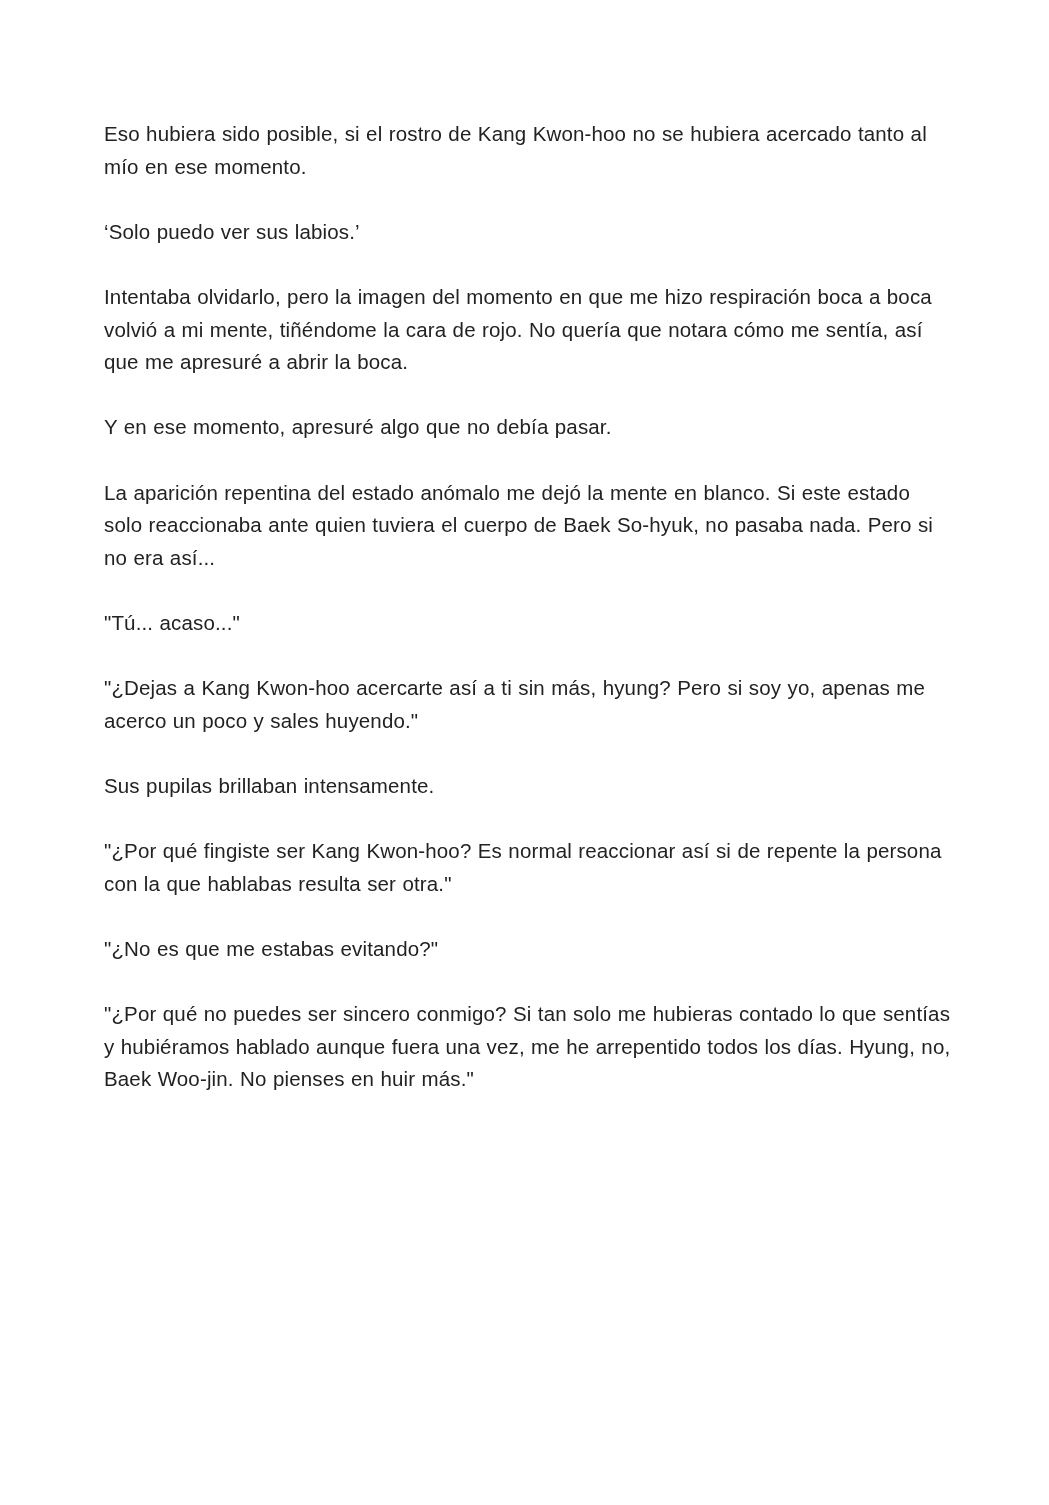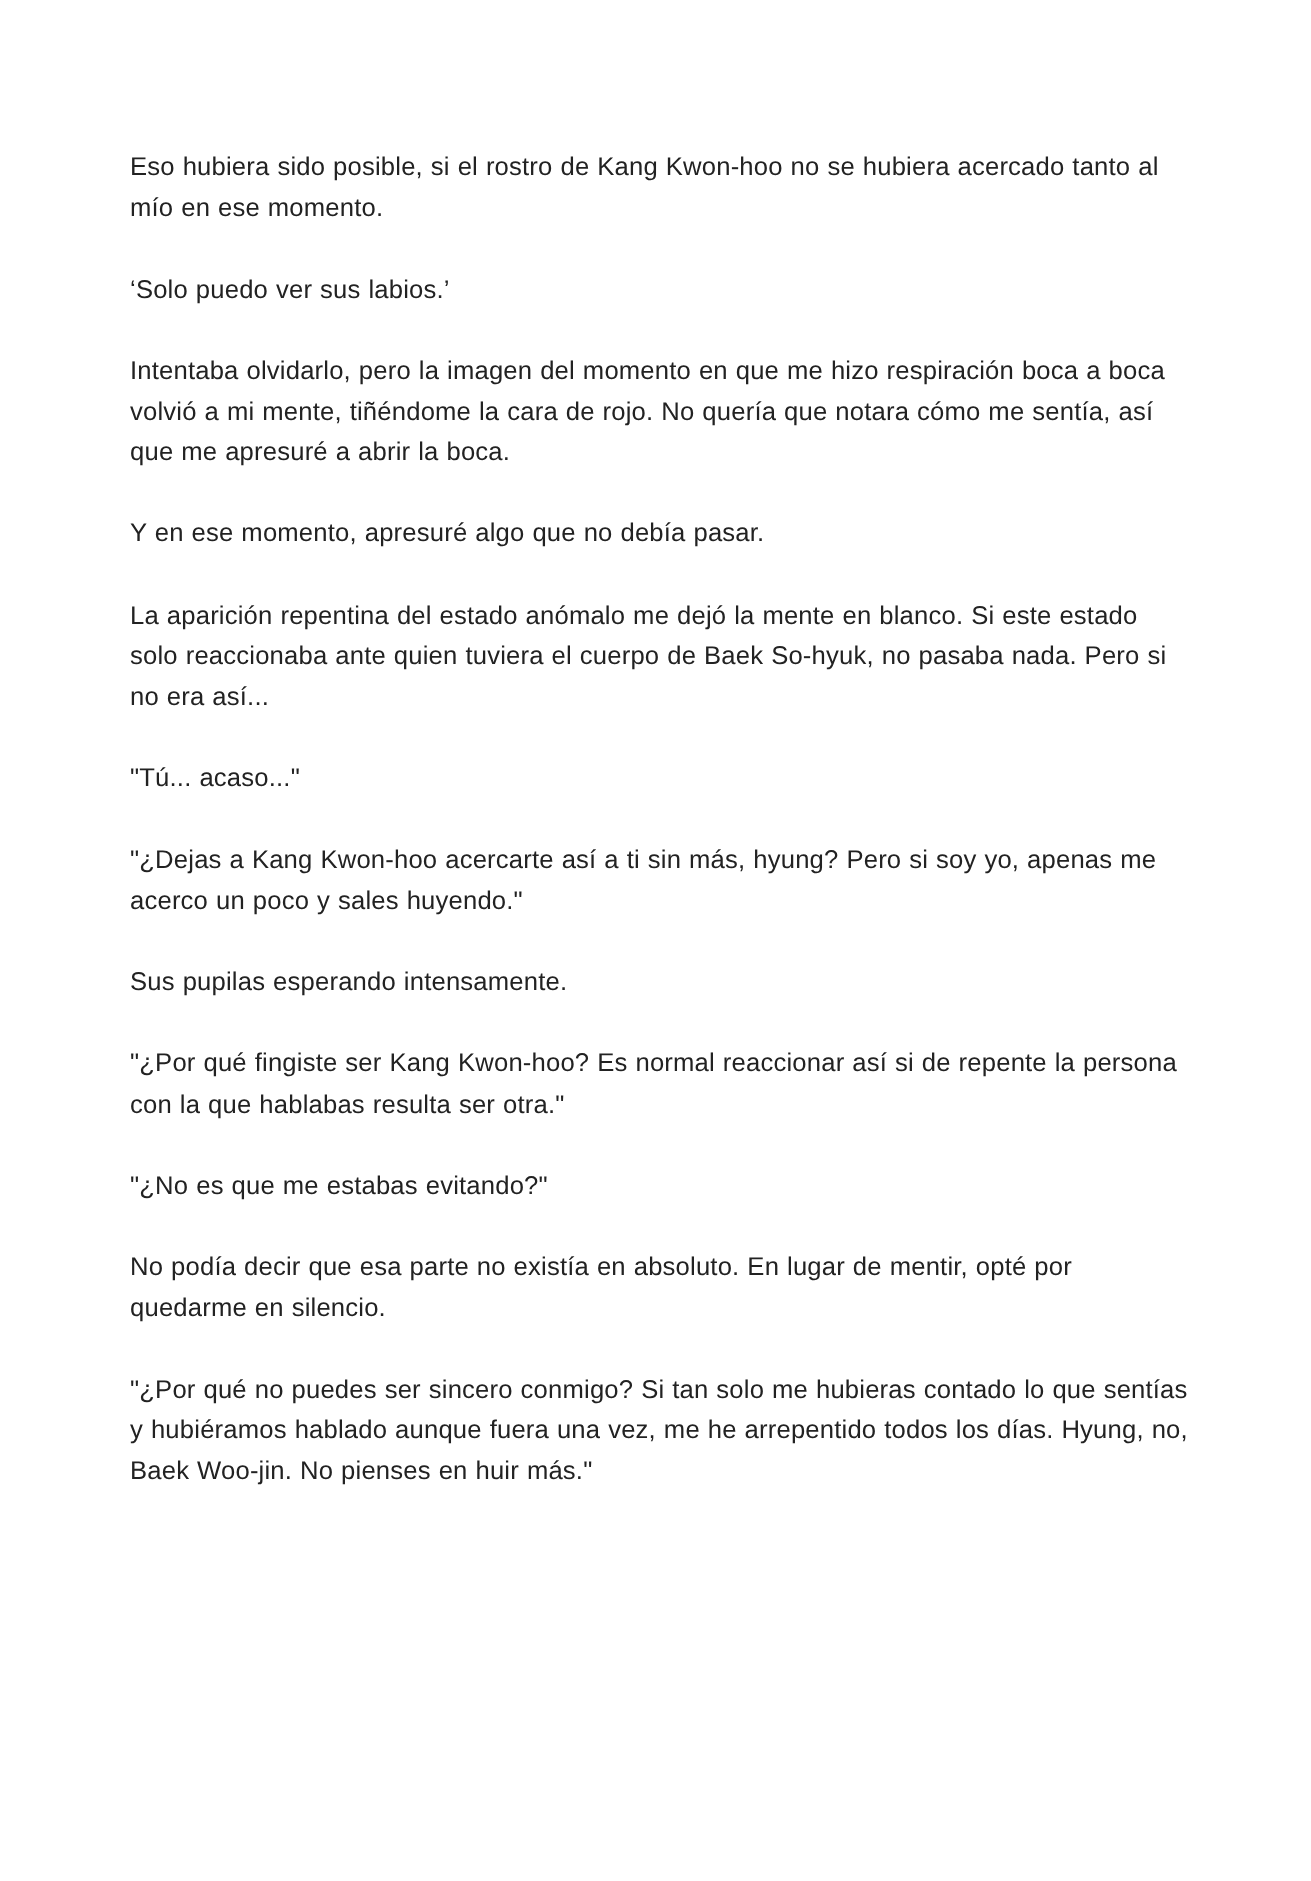--- a/index.html
+++ b/index.html
@@ -35,18 +35,17 @@
 <body>
 
 <div class="page">
   <p class="para">Eso hubiera sido posible, si el rostro de Kang Kwon-hoo no se hubiera acercado tanto al mío en ese momento.</p>
   <p class="para">‘Solo puedo ver sus labios.’</p>
   <p class="para">Intentaba olvidarlo, pero la imagen del momento en que me hizo respiración boca a boca volvió a mi mente, tiñéndome la cara de rojo. No quería que notara cómo me sentía, así que me apresuré a abrir la boca.</p>
   <p class="para">Y en ese momento, apresuré algo que no debía pasar.</p>
   <p class="para">La aparición repentina del estado anómalo me dejó la mente en blanco. Si este estado solo reaccionaba ante quien tuviera el cuerpo de Baek So-hyuk, no pasaba nada. Pero si no era así...</p>
   <p class="para">"Tú... acaso..."</p>
   <p class="para">"¿Dejas a Kang Kwon-hoo acercarte así a ti sin más, hyung? Pero si soy yo, apenas me acerco un poco y sales huyendo."</p>
-  <p class="para">Sus pupilas esperando intensamente.</p>
+  <p class="para">Sus pupilas brillaban intensamente.</p>
   <p class="para">"¿Por qué fingiste ser Kang Kwon-hoo? Es normal reaccionar así si de repente la persona con la que hablabas resulta ser otra."</p>
   <p class="para">"¿No es que me estabas evitando?"</p>
-  <p class="para">No podía decir que esa parte no existía en absoluto. En lugar de mentir, opté por quedarme en silencio.</p>
   <p class="para">"¿Por qué no puedes ser sincero conmigo? Si tan solo me hubieras contado lo que sentías y hubiéramos hablado aunque fuera una vez, me he arrepentido todos los días. Hyung, no, Baek Woo-jin. No pienses en huir más."</p>
 </div>
 
 </body></html>

